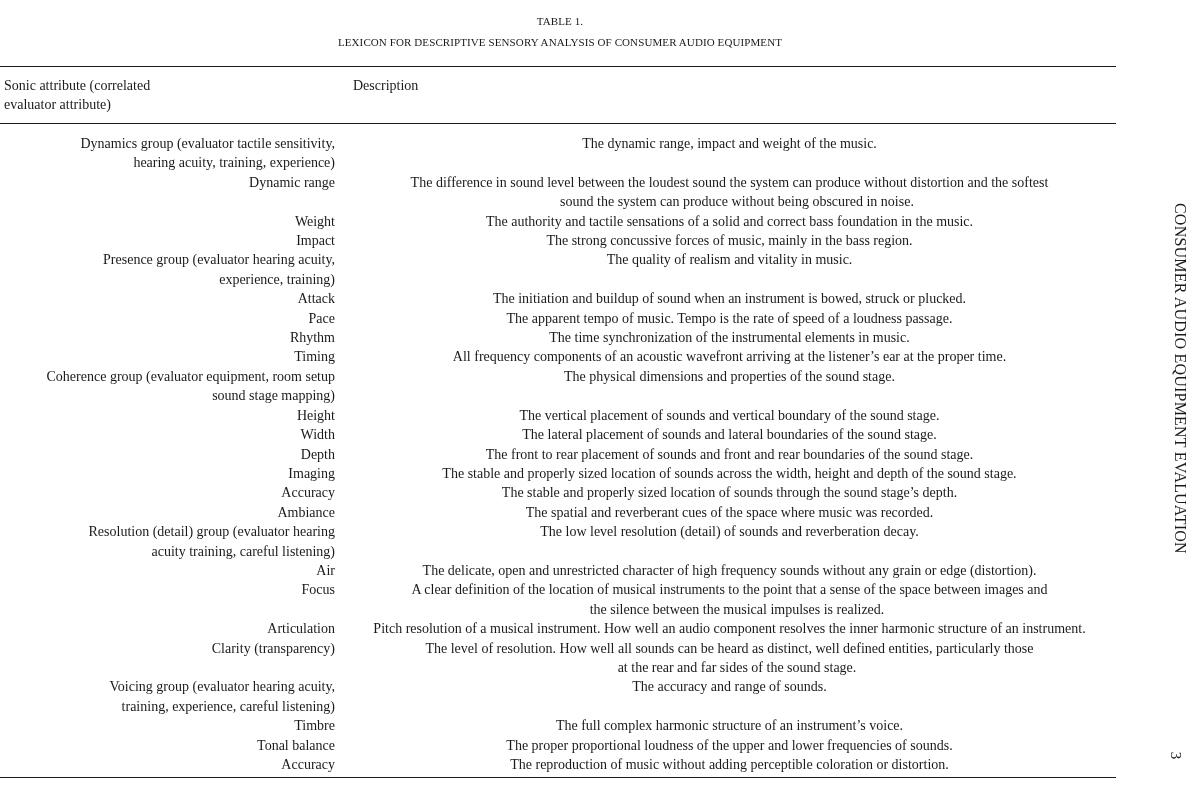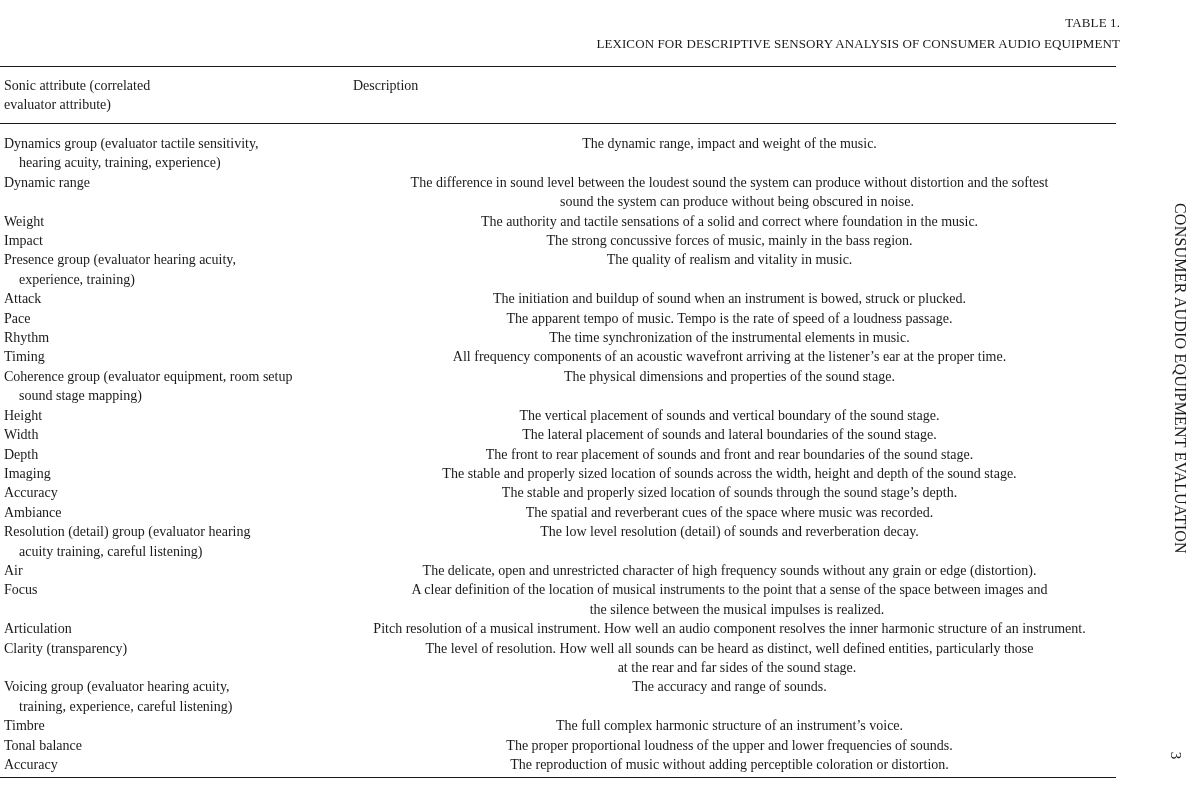--- a/index.html
+++ b/index.html
@@ -13,22 +13,22 @@
     position: relative;
     overflow: hidden;
     font-family: "Liberation Serif", "DejaVu Serif", serif;
     color: #1a1a1a;
     font-size: 14px;
   }
   .title {
     position: absolute;
     left: 0;
     width: 1120px;
-    text-align: right;
-    font-size: 13px;
+    text-align: center;
+    font-size: 11px;
     letter-spacing: 0.1px;
   }
   #t1 { top: 15px; }
   #t2 { top: 36px; }
   .rule {
     position: absolute;
     left: 0;
     width: 1116px;
     height: 0;
     border-top: 1.3px solid #1a1a1a;
@@ -53,20 +53,21 @@
     position: relative;
     display: flex;
     line-height: 19.4px;
     font-size: 14px;
   }
   .cell-attr {
     width: 335px;
     padding-left: 4px;
     box-sizing: border-box;
     flex: none;
+    text-align: right;
   }
   .cell-desc {
     padding-left: 4px;
     flex: 1;
     white-space: nowrap;
     text-align: center;
   }
   .cell-attr .line2, .cell-desc .line2 {
     display: block;
     padding-left: 15px;
@@ -115,21 +116,21 @@
         <span class="line2">hearing acuity, training, experience)</span>
       </div>
       <div class="cell-desc">The dynamic range, impact and weight of the music.</div>
     </div>
     <div class="row sub">
       <div class="cell-attr">Dynamic range</div>
       <div class="cell-desc"><span class="line1">The difference in sound level between the loudest sound the system can produce without distortion and the softest</span><span class="line2">sound the system can produce without being obscured in noise.</span></div>
     </div>
     <div class="row sub">
       <div class="cell-attr">Weight</div>
-      <div class="cell-desc"><span class="line1">The authority and tactile sensations of a solid and correct where foundation in the music.</span></div>
+      <div class="cell-desc"><span class="line1">The authority and tactile sensations of a solid and correct bass foundation in the music.</span></div>
     </div>
     <div class="row sub">
       <div class="cell-attr">Impact</div>
       <div class="cell-desc"><span class="line1">The strong concussive forces of music, mainly in the bass region.</span></div>
     </div>
     <div class="row group">
       <div class="cell-attr">
         <span class="line1">Presence group (evaluator hearing acuity,</span>
         <span class="line2">experience, training)</span>
       </div>

